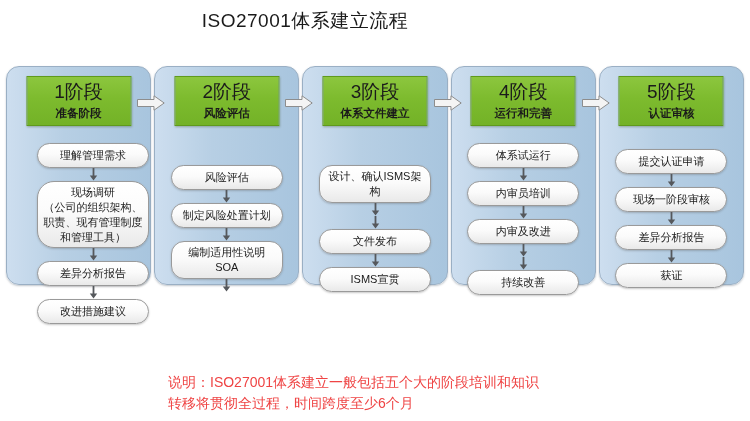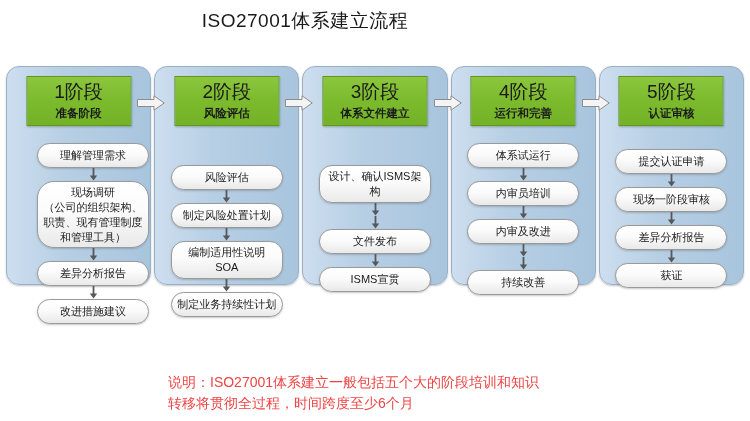--- a/index.html
+++ b/index.html
@@ -201,21 +201,20 @@
           <svg width="9" height="13" viewBox="0 0 9 13">
             <path d="M3.6 0 L5.4 0 L5.4 7.4 L8.2 7.4 L4.5 12.6 L0.8 7.4 L3.6 7.4 Z" fill="#55585c"></path>
           </svg>
         </div>
         <div class="step-pill">编制适用性说明SOA</div>
         <div class="step-arrow">
           <svg width="9" height="13" viewBox="0 0 9 13">
             <path d="M3.6 0 L5.4 0 L5.4 7.4 L8.2 7.4 L4.5 12.6 L0.8 7.4 L3.6 7.4 Z" fill="#55585c"></path>
           </svg>
         </div>
-        <div class="step-pill">制定业务持续性计划</div>
       </div>
     </div>
     <div class="stage-panel">
       <div class="stage-header">
         <div class="stage-header-title">3阶段</div>
         <div class="stage-header-sub">体系文件建立</div>
       </div>
       <div class="stage-connector">
         <svg width="28" height="16" viewBox="0 0 28 16">
           <path d="M0.5 4.5 L17 4.5 L17 0.8 L27.2 8 L17 15.2 L17 11.5 L0.5 11.5 Z" fill="#f4f4f4" stroke="#8d8d8d" stroke-width="1" stroke-linejoin="round"></path>

